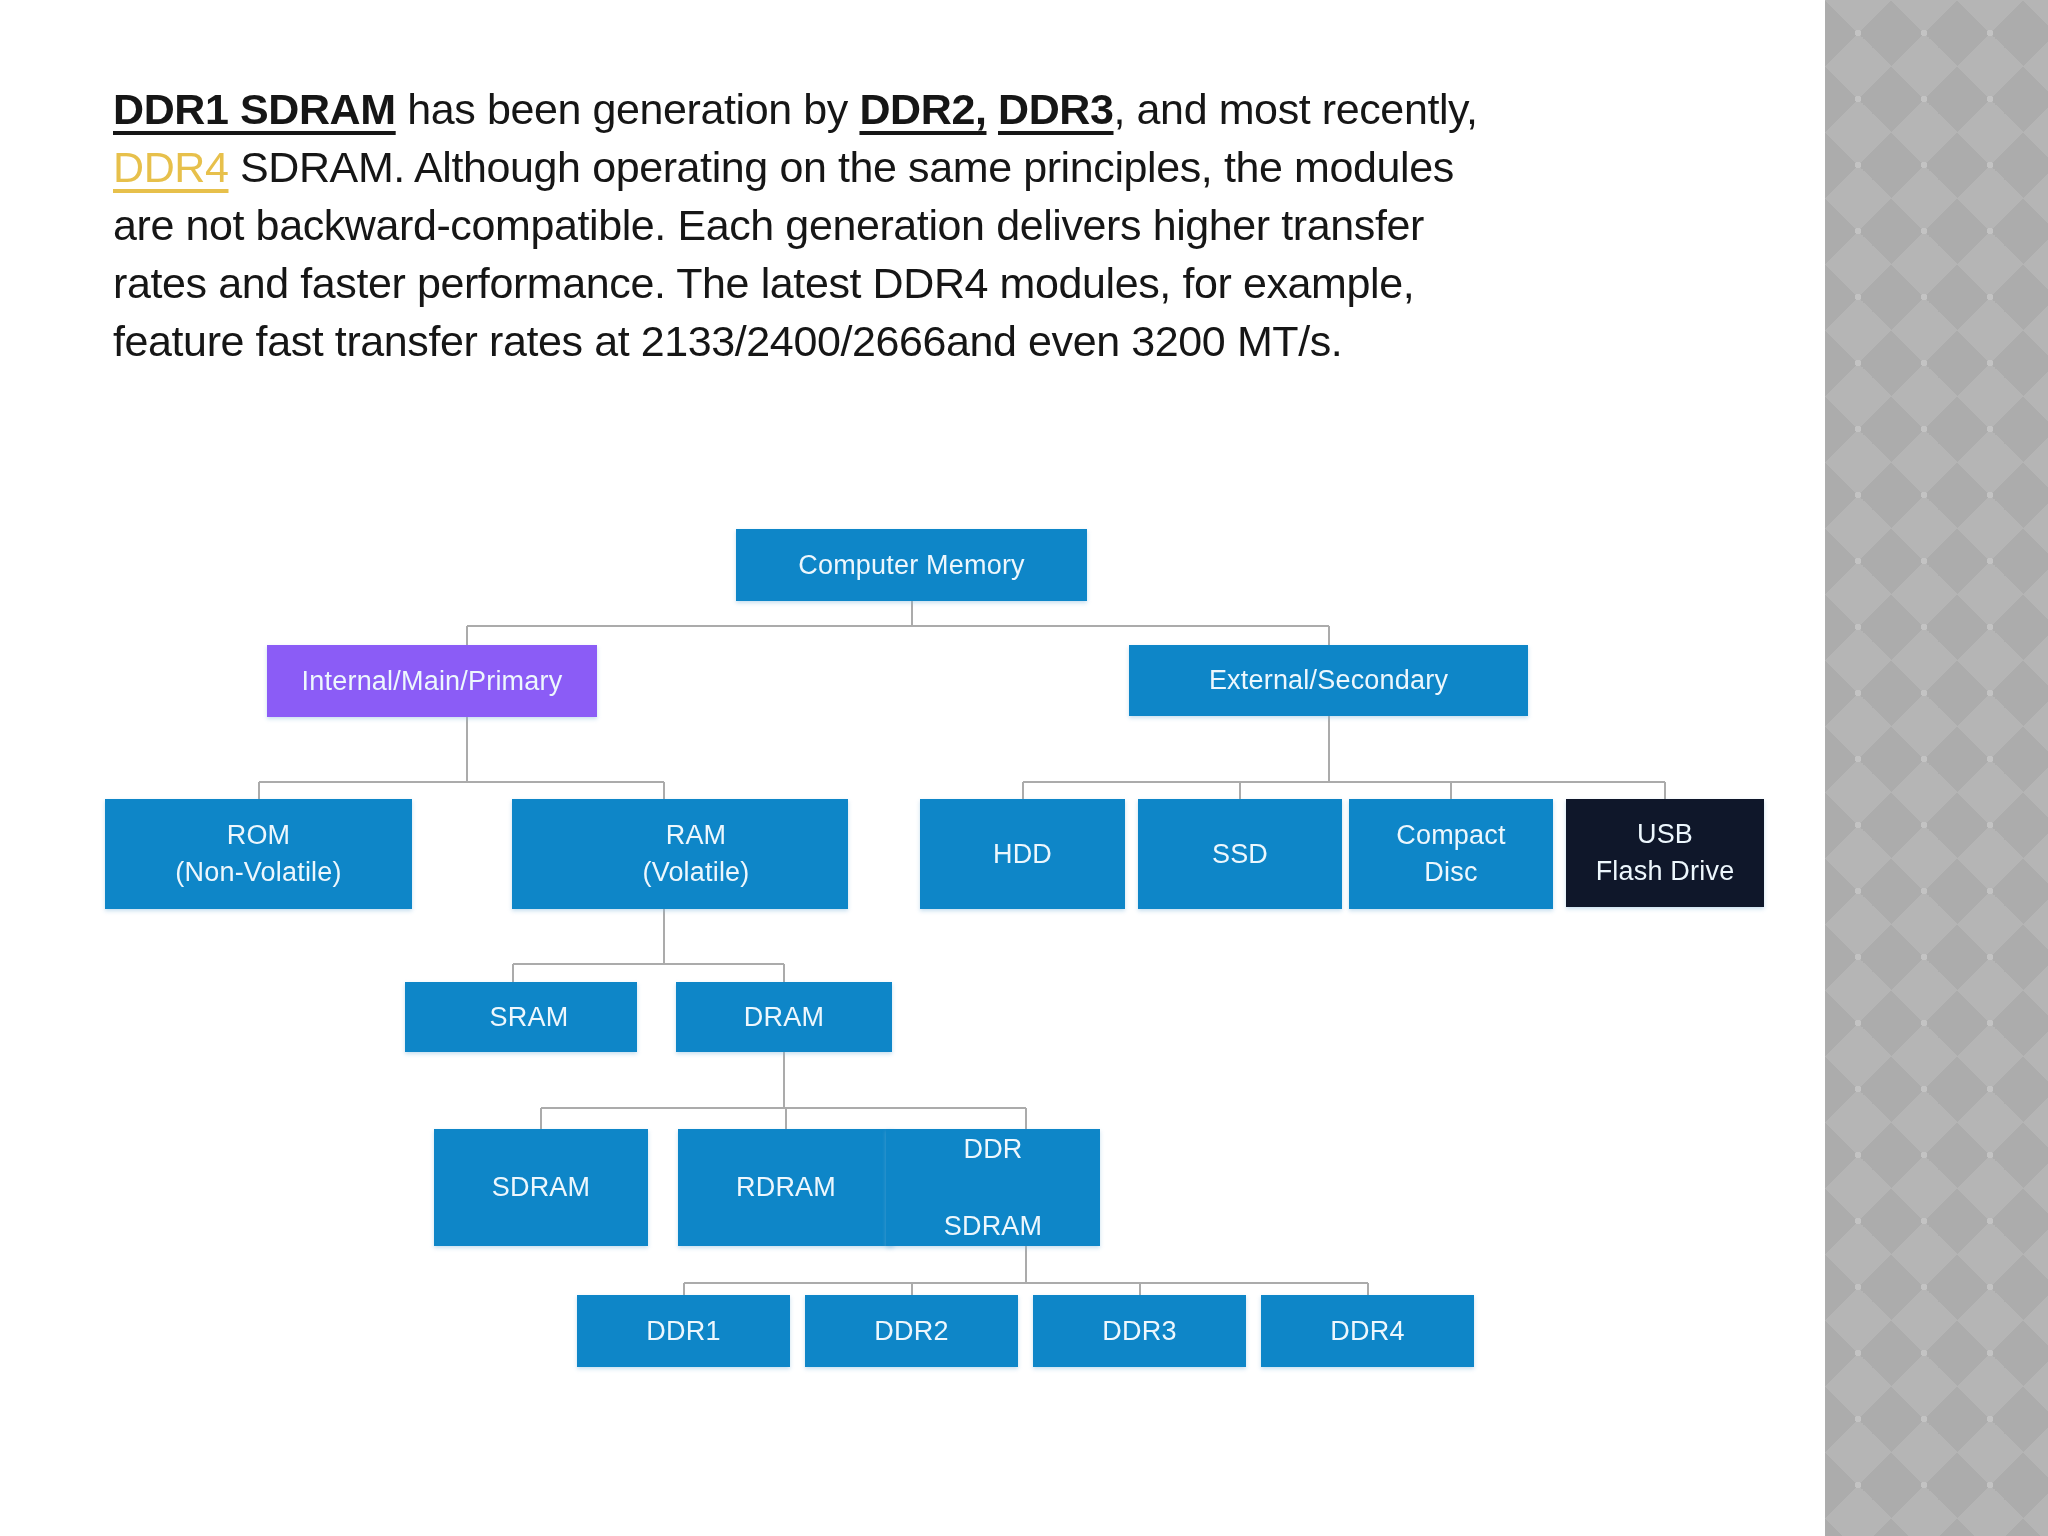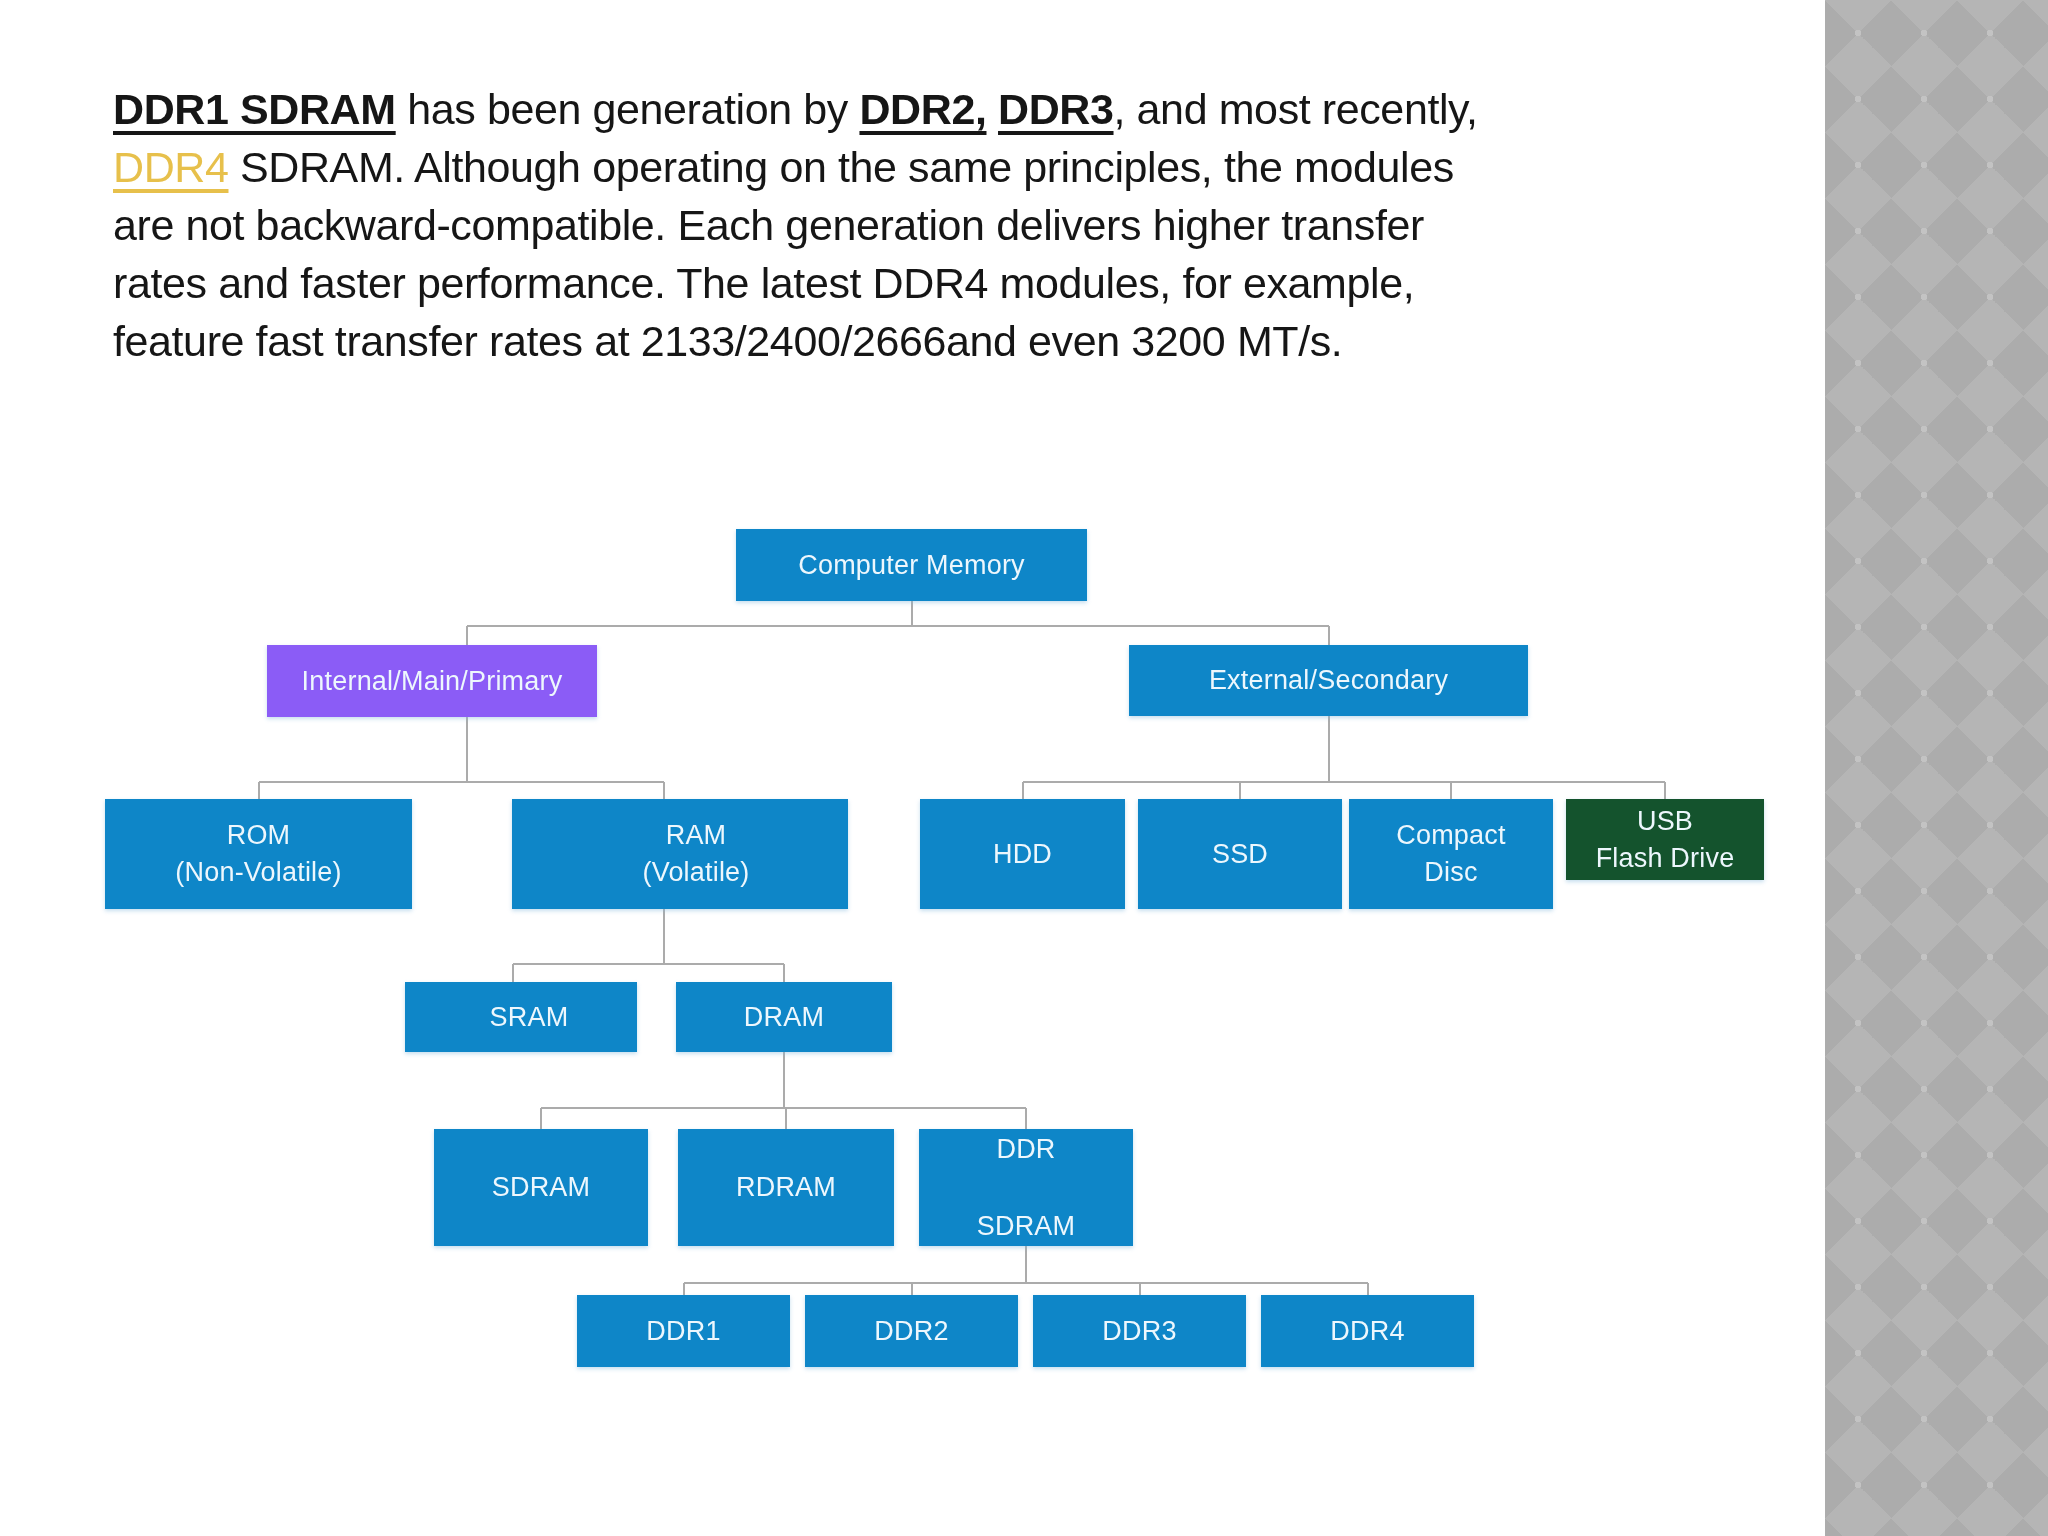--- a/index.html
+++ b/index.html
@@ -118,37 +118,37 @@
         <div class="node" style="left: 920px; top: 799px; width: 205px; height: 110px; background: rgb(14, 134, 200);">
           <div>HDD</div>
         </div>
         <div class="node" style="left: 1138px; top: 799px; width: 204px; height: 110px; background: rgb(14, 134, 200);">
           <div>SSD</div>
         </div>
         <div class="node" style="left: 1349px; top: 799px; width: 204px; height: 110px; background: rgb(14, 134, 200);">
           <div>Compact</div>
           <div>Disc</div>
         </div>
-        <div class="node" style="left: 1566px; top: 799px; width: 198px; height: 81px; background: #14532d;">
+        <div class="node" style="left: 1566px; top: 799px; width: 198px; height: 108px; background: #0f172a;">
           <div>USB</div>
           <div>Flash Drive</div>
         </div>
         <div class="node" style="left: 405px; top: 982px; width: 216px; height: 70px; background: rgb(14, 134, 200); padding-left: 16px;">
           <div>SRAM</div>
         </div>
         <div class="node" style="left: 676px; top: 982px; width: 216px; height: 70px; background: rgb(14, 134, 200);">
           <div>DRAM</div>
         </div>
         <div class="node" style="left: 434px; top: 1129px; width: 214px; height: 117px; background: rgb(14, 134, 200);">
           <div>SDRAM</div>
         </div>
         <div class="node" style="left: 678px; top: 1129px; width: 216px; height: 117px; background: rgb(14, 134, 200);">
           <div>RDRAM</div>
         </div>
-        <div class="node" style="left: 919px; top: 1129px; width: 214px; height: 117px; background: rgb(14, 134, 200); gap: 40px;">
+        <div class="node" style="left: 886px; top: 1129px; width: 214px; height: 117px; background: rgb(14, 134, 200); gap: 40px;">
           <div>DDR</div>
           <div>SDRAM</div>
         </div>
         <div class="node" style="left: 577px; top: 1295px; width: 213px; height: 72px; background: rgb(14, 134, 200);">
           <div>DDR1</div>
         </div>
         <div class="node" style="left: 805px; top: 1295px; width: 213px; height: 72px; background: rgb(14, 134, 200);">
           <div>DDR2</div>
         </div>
         <div class="node" style="left: 1033px; top: 1295px; width: 213px; height: 72px; background: rgb(14, 134, 200);">

